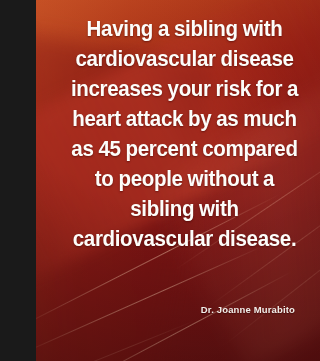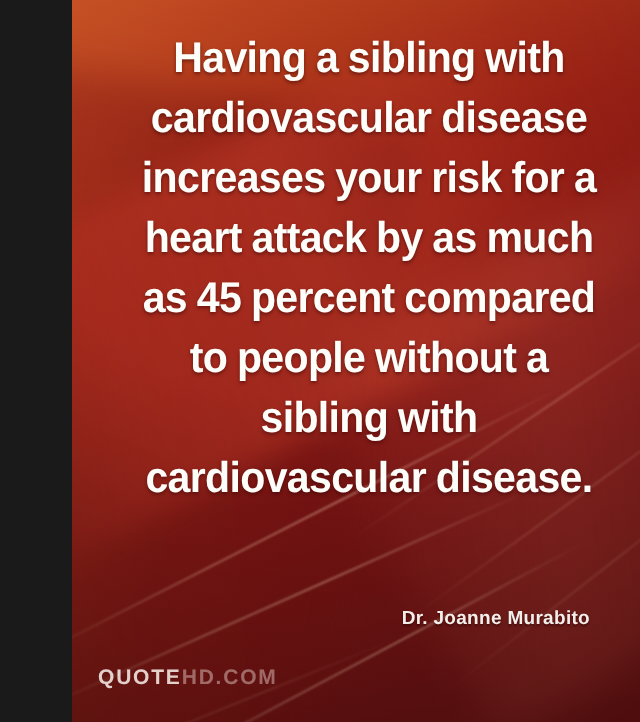--- a/index.html
+++ b/index.html
@@ -185,17 +185,14 @@
     <div>increases your risk for a</div>
     <div>heart attack by as much</div>
     <div>as 45 percent compared</div>
     <div>to people without a</div>
     <div>sibling with</div>
     <div>cardiovascular disease.</div>
   </div>
 
   <div id="attribution">Dr. Joanne Murabito</div>
 
-  <div id="watermark">
-    <span class="wm-strong">QUOTE</span><span class="wm-weak">HD.COM</span>
-  </div>
 
 </div>
 
 </body></html>

